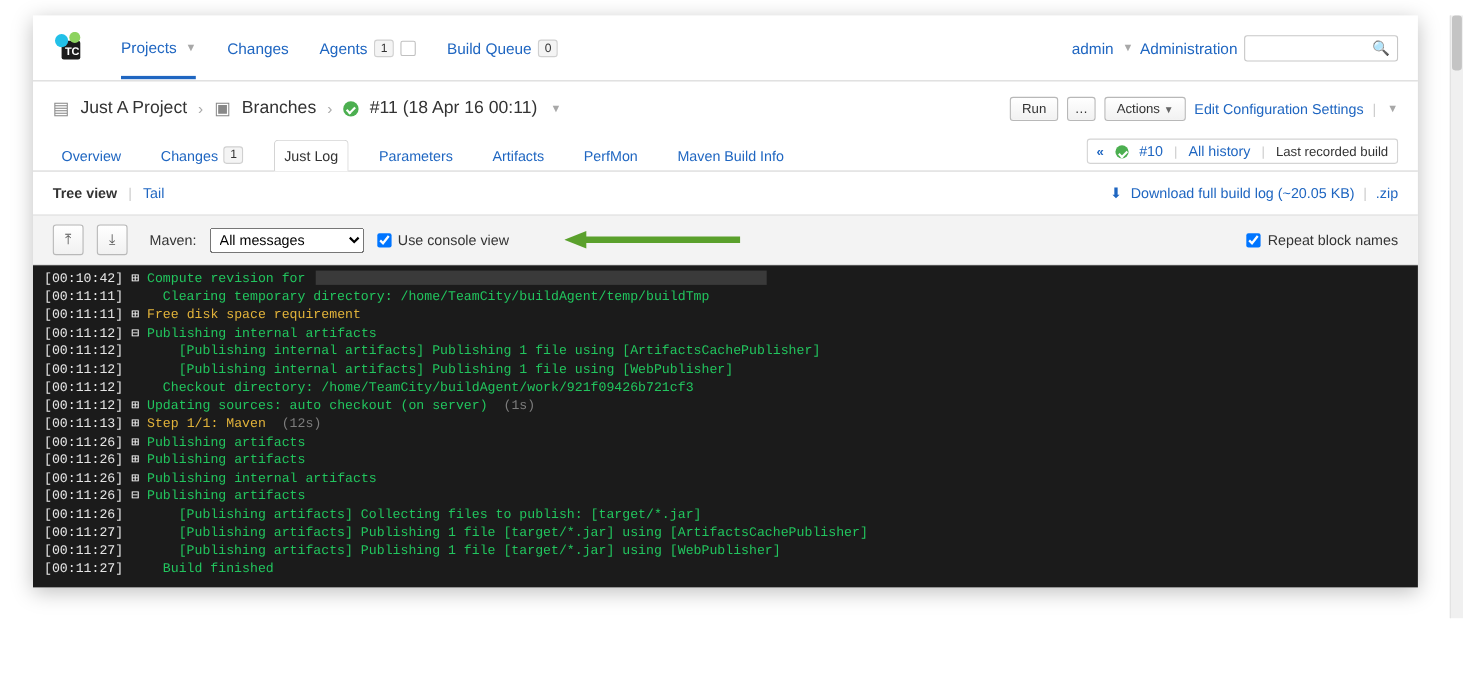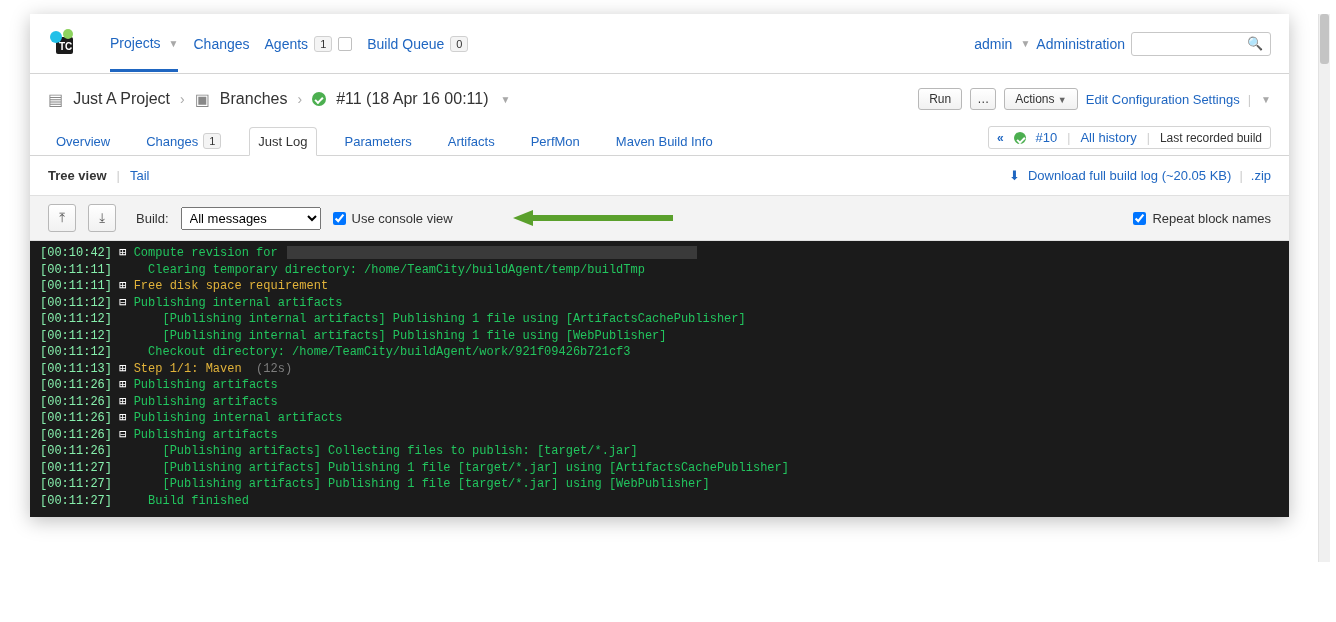--- a/index.html
+++ b/index.html
@@ -27,21 +27,21 @@
     height: 60px;
     border-bottom: 1px solid #d4d4d4;
     padding: 0 18px;
     gap: 32px;
   }
   .logo {
     width: 30px; height: 30px;
     position: relative;
   }
   .logo svg { width: 30px; height: 30px; }
-  .topnav-links { display:flex; gap: 15px; align-items:center; flex: 0 0 auto;}
+  .topnav-links { display:flex; gap: 28px; align-items:center; flex: 0 0 auto;}
   .topnav a, .topnav .nav-item {
     color: #1f66c1;
     text-decoration: none;
     font-size: 14px;
     display: inline-flex;
     align-items: center;
     gap: 6px;
   }
   .nav-item.active {
     border-bottom: 3px solid #1f66c1;
@@ -200,21 +200,21 @@
   .console{
     background:#1b1b1b;
     color:#fff;
     font-family: Menlo, Consolas, "Courier New", monospace;
     font-size:12px;
     line-height:16.5px;
     padding:4px 10px 8px 10px;
     overflow:hidden;
   }
   .log-line{ white-space:pre; }
-  .ts{ color:#86efac; }
+  .ts{ color:#e5e5e5; }
   .toggle{ color:#fff; }
   .msg-default{ color:#22c55e; }
   .msg-warn{ color:#e2b33a; }
   .redacted{ display:inline-block; background:#3a3a3a; width:410px; height:13px; vertical-align:middle; margin-left:2px;}
   .dur{ color:#7d7d7d; }
   .scrollbar-stub{
     position:absolute;
     right:6px; top:14px; bottom:60px;
     width:12px;
     background:#f0f0f0;
@@ -319,21 +319,21 @@
       <span class="dl-icon">⬇</span>
       <a class="link">Download full build log (~20.05 KB)</a>
       <span class="vsep">|</span>
       <a class="link">.zip</a>
     </div>
   </div>
 
   <div class="controls-bar">
     <button class="icon-btn">⤒</button>
     <button class="icon-btn">⤓</button>
-    <span style="margin-left:8px;">Build:</span>
+    <span style="margin-left:8px;">Maven:</span>
     <select>
       <option>All messages</option>
     </select>
     <label class="chk">
       <input type="checkbox" checked="" style="">
       <span>Use console view</span>
     </label>
     <svg class="arrow-callout" viewBox="0 0 160 18">
       <line x1="160" y1="9" x2="15" y2="9" stroke="#5aa02c" stroke-width="6"></line>
       <polygon points="0,9 20,1 20,17" fill="#5aa02c"></polygon>
@@ -345,20 +345,21 @@
   </div>
 
   <div class="console" id="console">
       <div class="log-line"><span class="ts">[00:10:42]</span> <span class="toggle">⊞</span> <span class="msg-default">Compute revision for </span><span class="redacted"></span></div>
       <div class="log-line"><span class="ts">[00:11:11]</span> <span class="toggle"> </span> <span class="msg-default">  Clearing temporary directory: /home/TeamCity/buildAgent/temp/buildTmp</span></div>
       <div class="log-line"><span class="ts">[00:11:11]</span> <span class="toggle">⊞</span> <span class="msg-warn">Free disk space requirement</span></div>
       <div class="log-line"><span class="ts">[00:11:12]</span> <span class="toggle">⊟</span> <span class="msg-default">Publishing internal artifacts</span></div>
       <div class="log-line"><span class="ts">[00:11:12]</span> <span class="toggle"> </span> <span class="msg-default">    [Publishing internal artifacts] Publishing 1 file using [ArtifactsCachePublisher]</span></div>
       <div class="log-line"><span class="ts">[00:11:12]</span> <span class="toggle"> </span> <span class="msg-default">    [Publishing internal artifacts] Publishing 1 file using [WebPublisher]</span></div>
       <div class="log-line"><span class="ts">[00:11:12]</span> <span class="toggle"> </span> <span class="msg-default">  Checkout directory: /home/TeamCity/buildAgent/work/921f09426b721cf3</span></div>
+      <div class="log-line"><span class="ts">[00:11:12]</span> <span class="toggle">⊞</span> <span class="msg-default">Updating sources: auto checkout (on server)</span><span class="dur">  (1s)</span></div>
       <div class="log-line"><span class="ts">[00:11:13]</span> <span class="toggle">⊞</span> <span class="msg-warn">Step 1/1: Maven</span><span class="dur">  (12s)</span></div>
       <div class="log-line"><span class="ts">[00:11:26]</span> <span class="toggle">⊞</span> <span class="msg-default">Publishing artifacts</span></div>
       <div class="log-line"><span class="ts">[00:11:26]</span> <span class="toggle">⊞</span> <span class="msg-default">Publishing artifacts</span></div>
       <div class="log-line"><span class="ts">[00:11:26]</span> <span class="toggle">⊞</span> <span class="msg-default">Publishing internal artifacts</span></div>
       <div class="log-line"><span class="ts">[00:11:26]</span> <span class="toggle">⊟</span> <span class="msg-default">Publishing artifacts</span></div>
       <div class="log-line"><span class="ts">[00:11:26]</span> <span class="toggle"> </span> <span class="msg-default">    [Publishing artifacts] Collecting files to publish: [target/*.jar]</span></div>
       <div class="log-line"><span class="ts">[00:11:27]</span> <span class="toggle"> </span> <span class="msg-default">    [Publishing artifacts] Publishing 1 file [target/*.jar] using [ArtifactsCachePublisher]</span></div>
       <div class="log-line"><span class="ts">[00:11:27]</span> <span class="toggle"> </span> <span class="msg-default">    [Publishing artifacts] Publishing 1 file [target/*.jar] using [WebPublisher]</span></div>
       <div class="log-line"><span class="ts">[00:11:27]</span> <span class="toggle"> </span> <span class="msg-default">  Build finished</span></div>
     </div>

